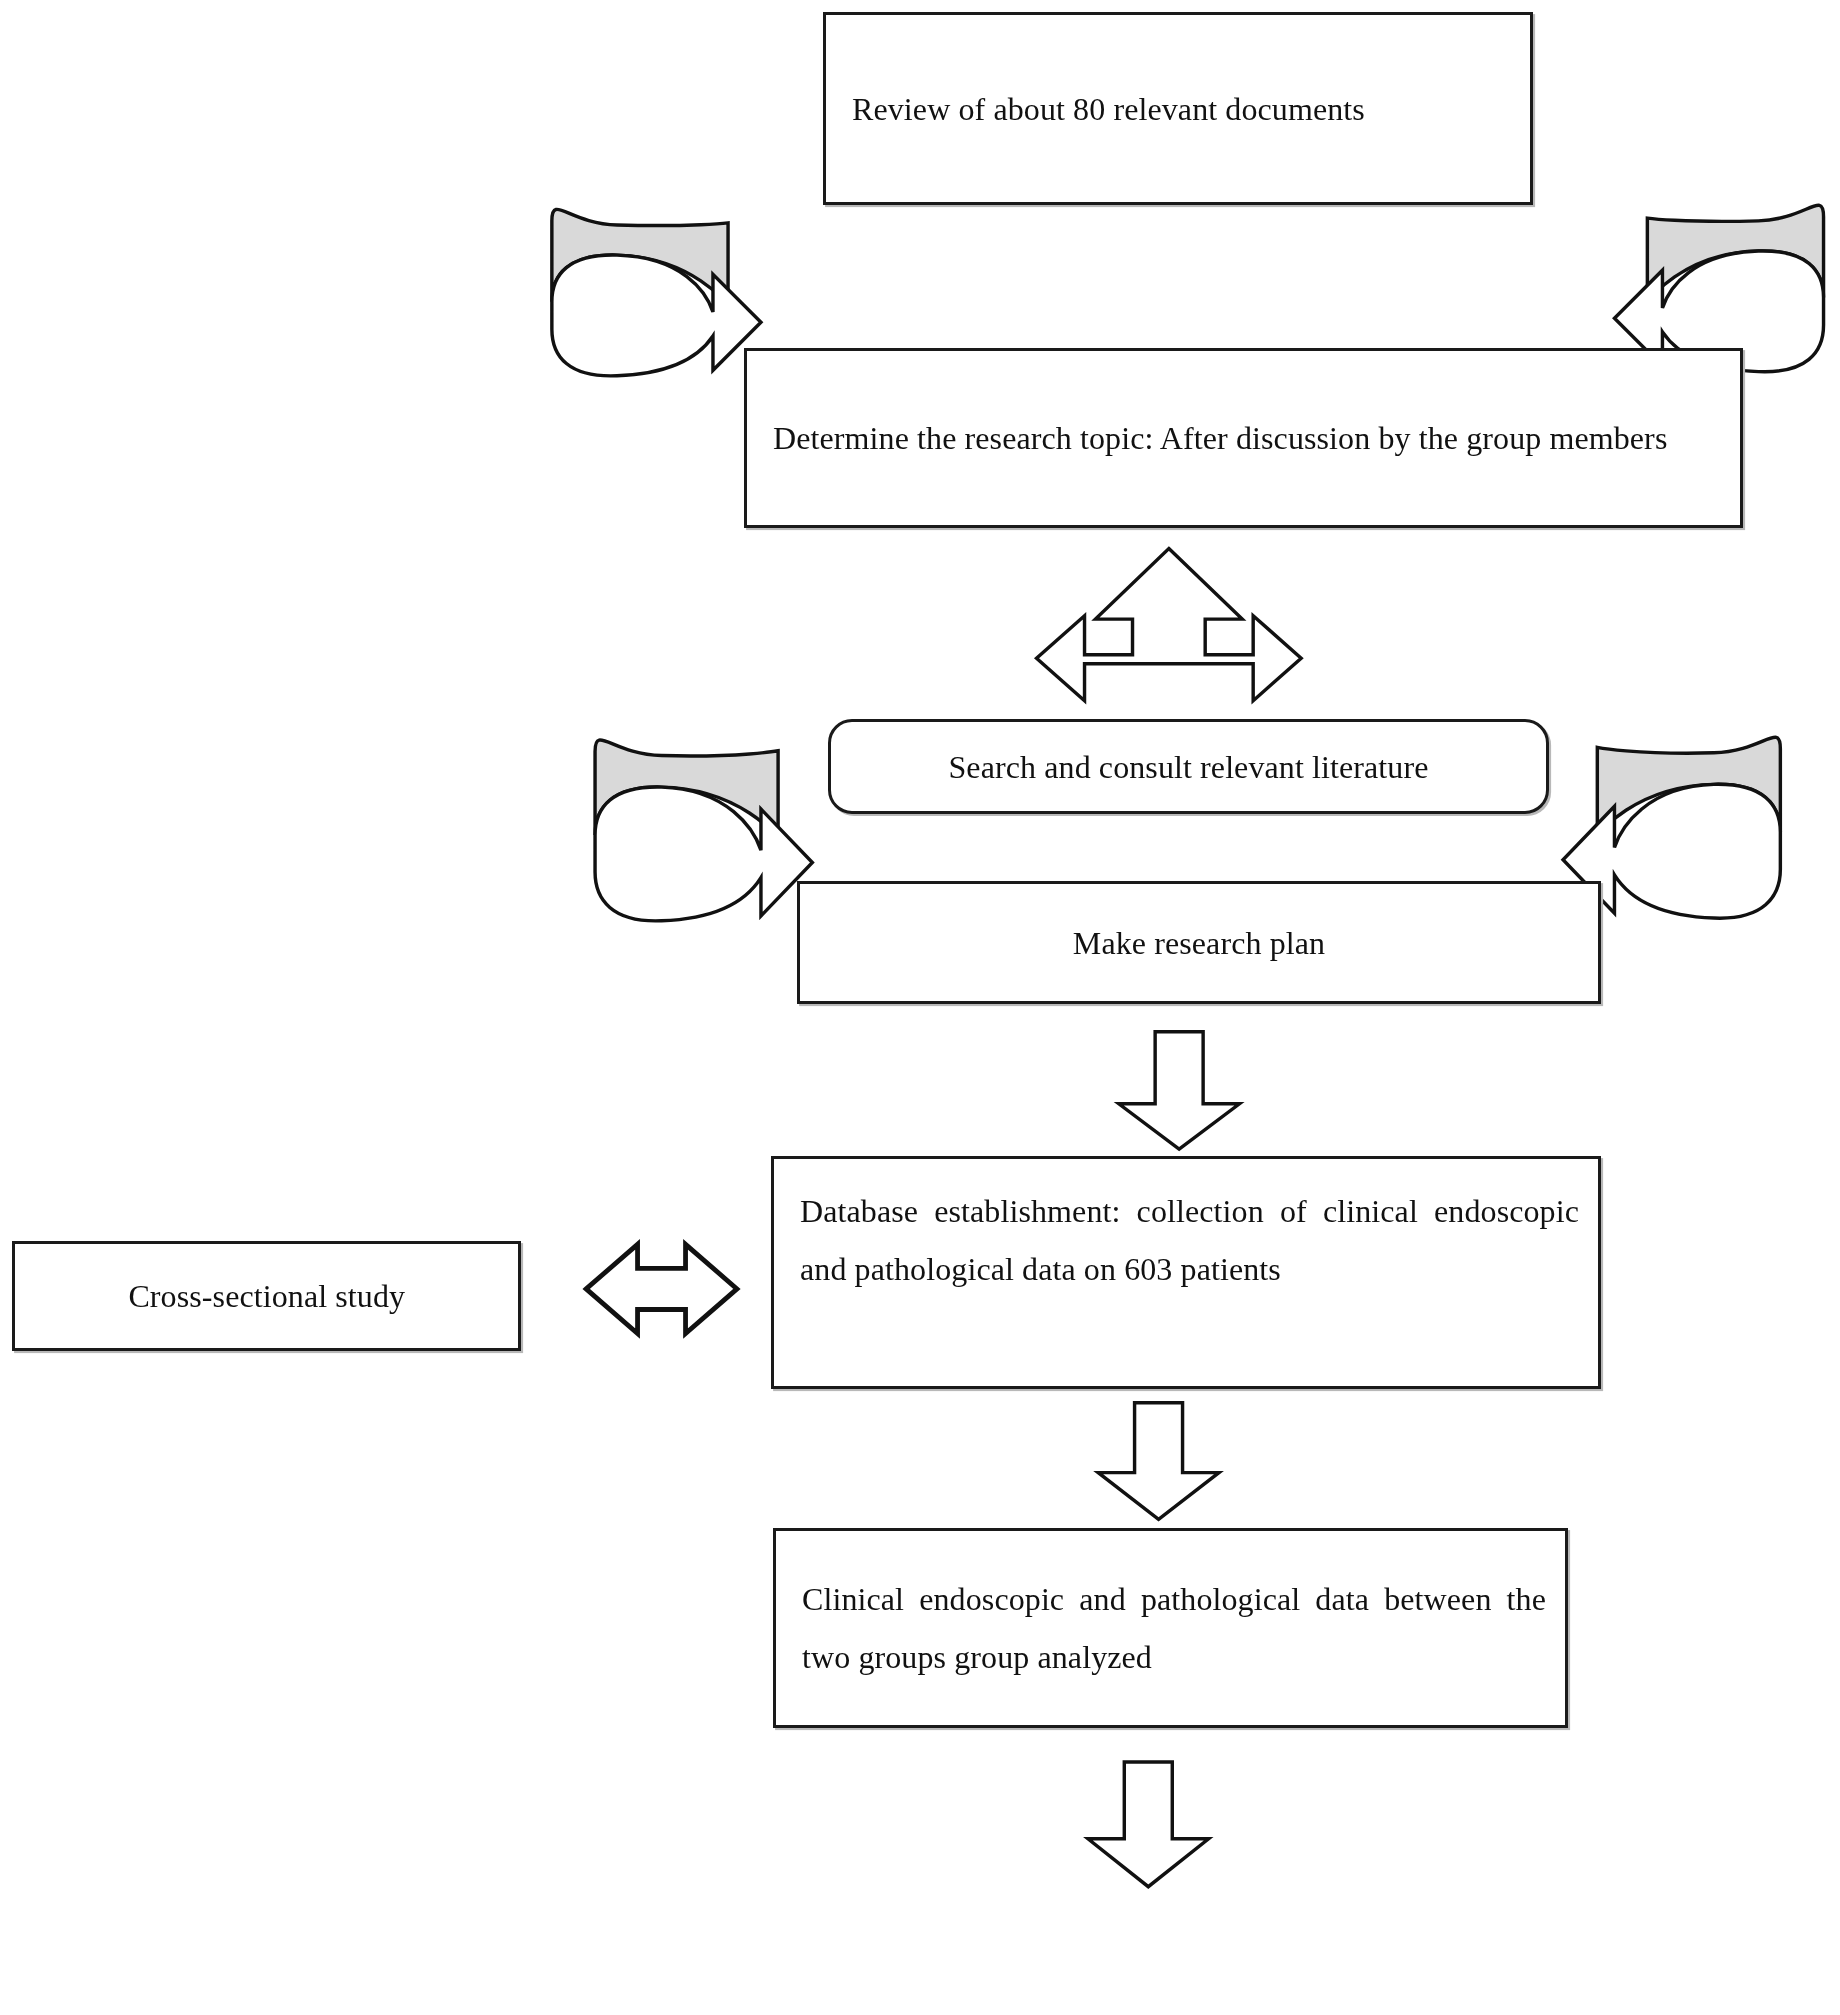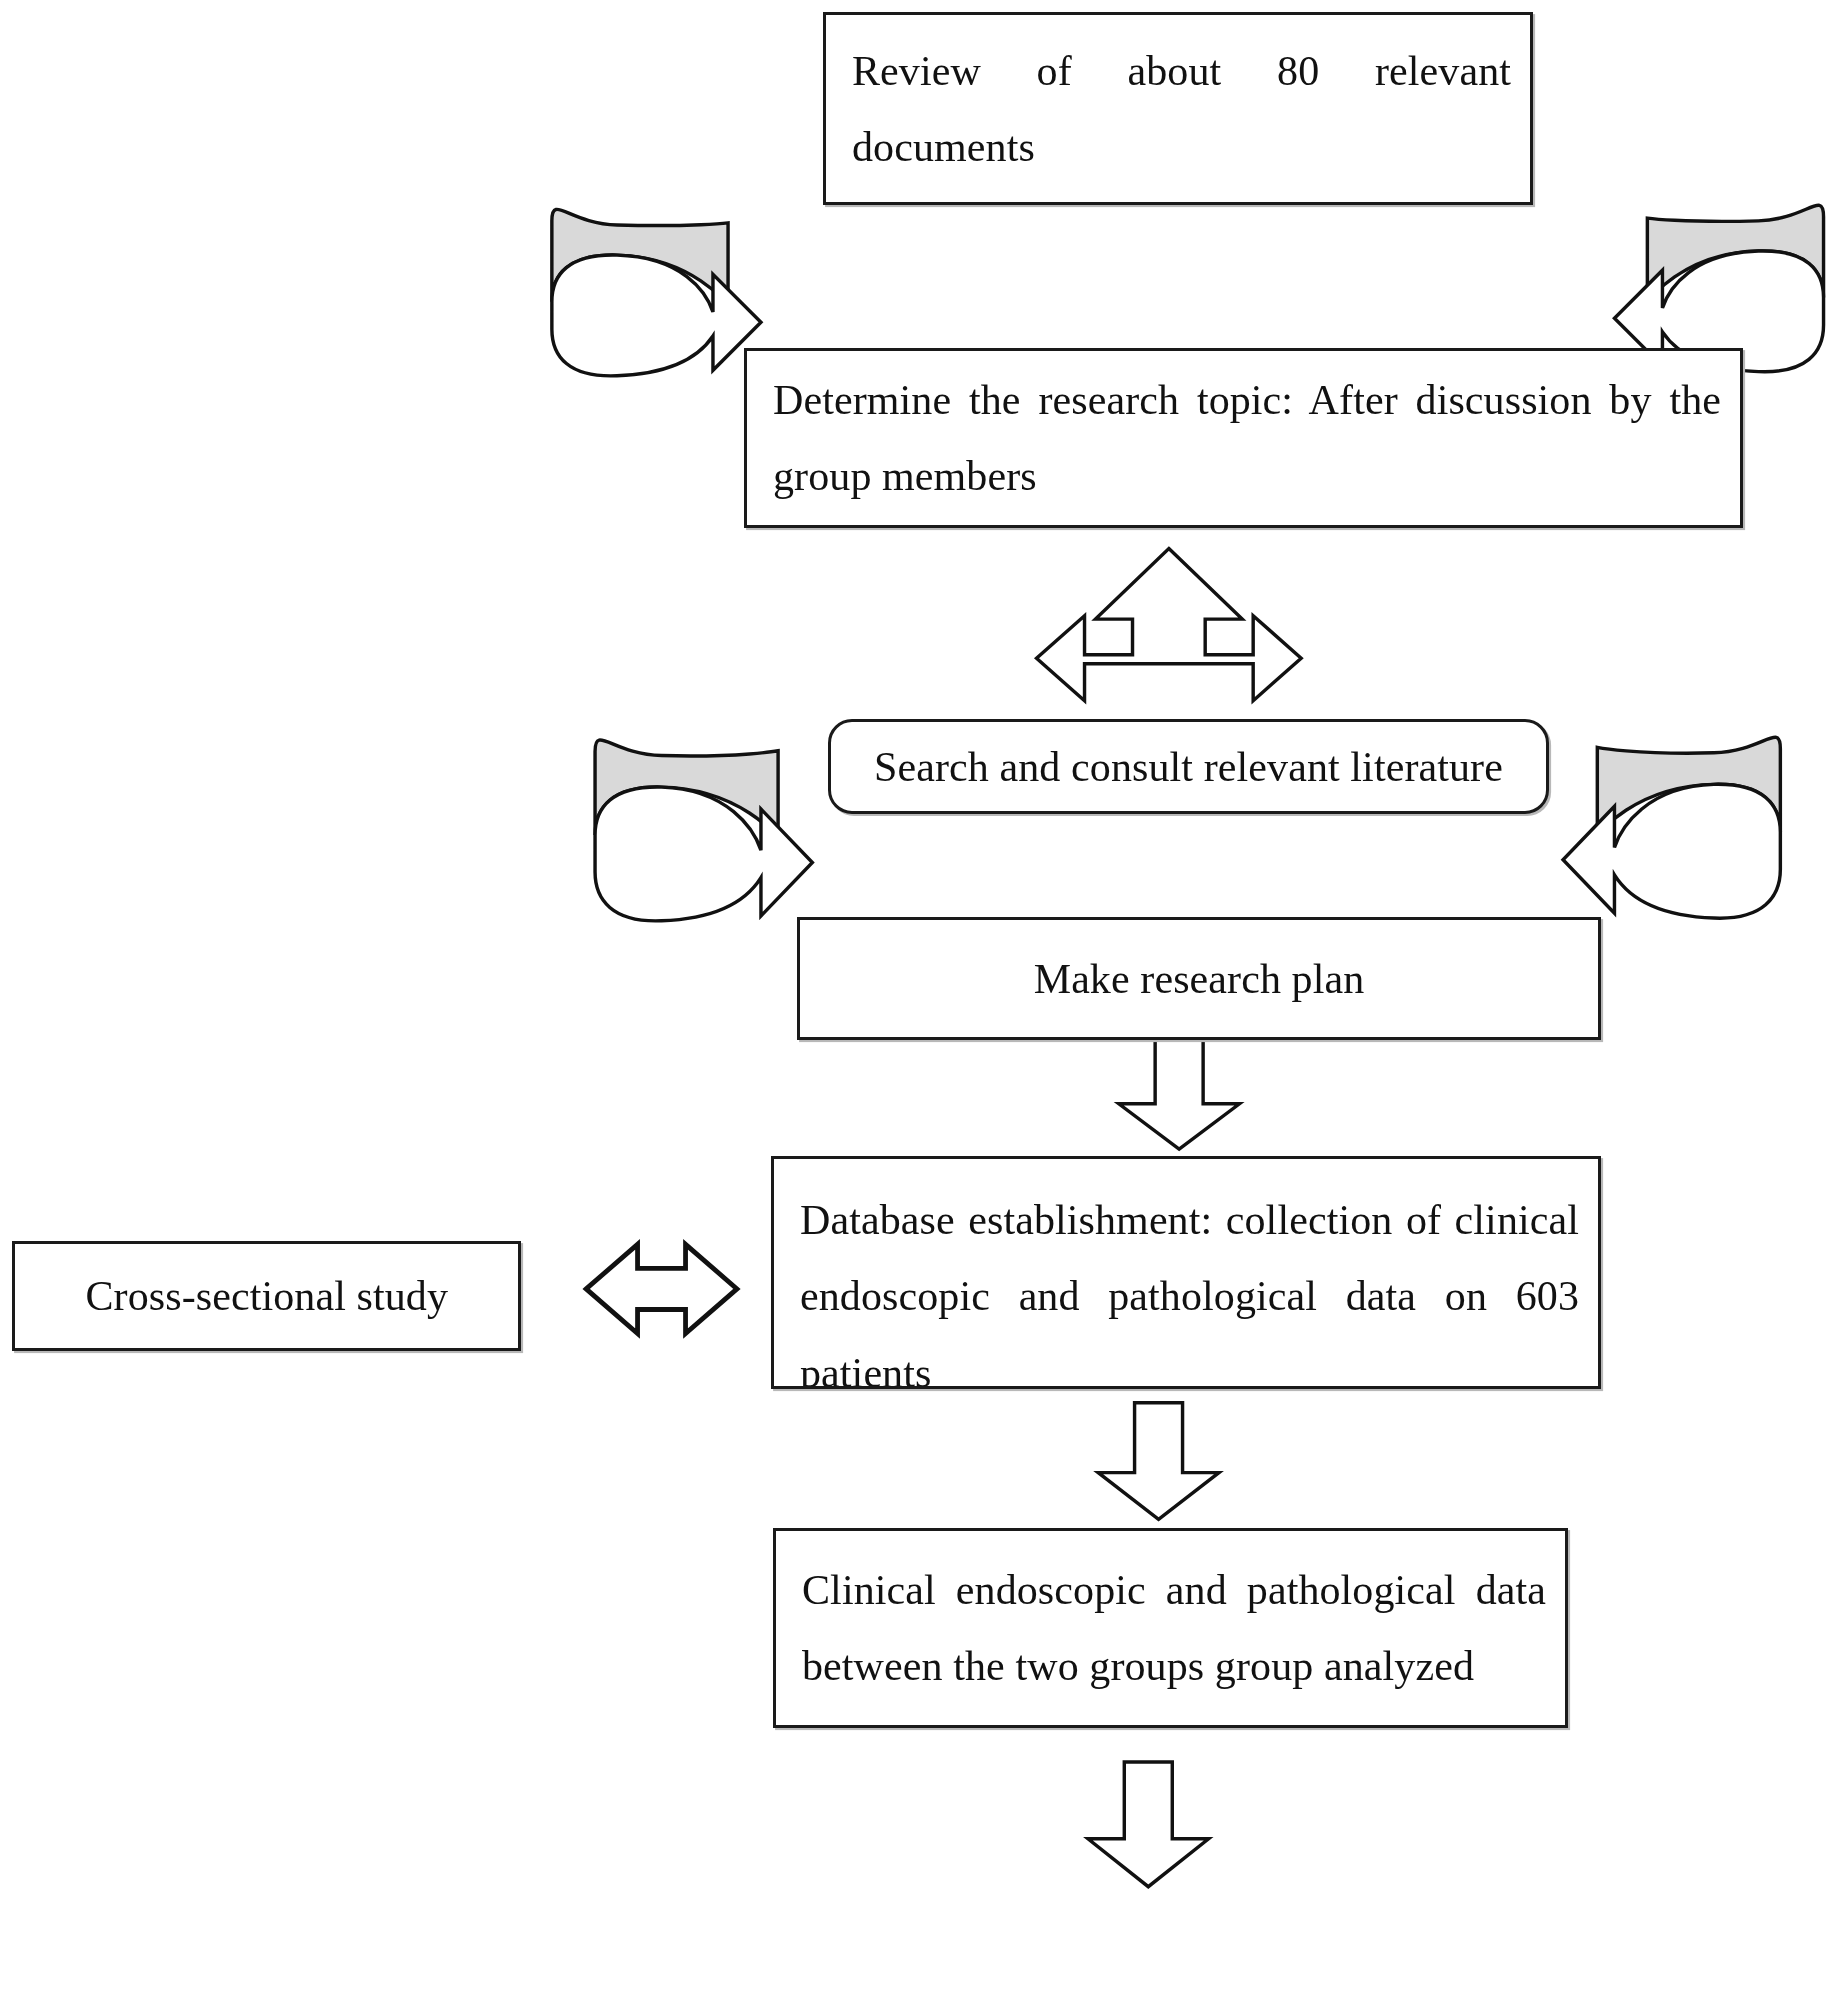--- a/index.html
+++ b/index.html
@@ -23,21 +23,21 @@
     background: #ffffff;
     border: 3.4px solid #1a1a1a;
     box-shadow: 2.1px 2.1px 0 0 #b8b8b8;
   }
   .box-text {
     position: absolute;
     left: 26px;
     right: 19px;
     top: 50%;
     transform: translateY(-50%);
-    font-size: 42px;
+    font-size: 32px;
     line-height: 1.82;
     color: #111111;
     letter-spacing: 0.1px;
   }
   .box-text.justify {
     text-align: justify;
     text-align-last: left;
   }
   .box-text.center {
     text-align: center;
@@ -162,21 +162,21 @@
   </div>
 
   <div class="box" style="left:744px; top:348px; width:999px; height:180px;">
     <div class="box-text justify">Determine the research topic: After discussion by the group members</div>
   </div>
 
   <div class="box" style="left:828px; top:719px; width:721px; height:95px;border-radius:24px;">
     <div class="box-text center">Search and consult relevant literature</div>
   </div>
 
-  <div class="box" style="left:797px; top:881px; width:804px; height:123px;margin-top:36px;">
+  <div class="box" style="left:797px; top:881px; width:804px; height:123px;">
     <div class="box-text center">Make research plan</div>
   </div>
 
   <div class="box" style="left:12.3px; top:1241px; width:509px; height:110px;">
     <div class="box-text center">Cross-sectional study</div>
   </div>
 
   <div class="box" style="left:771px; top:1156px; width:830px; height:233px; overflow:hidden;">
     <div class="box-text justify overflow-clip">Database establishment: collection of clinical endoscopic and pathological data on 603 patients</div>
   </div>

